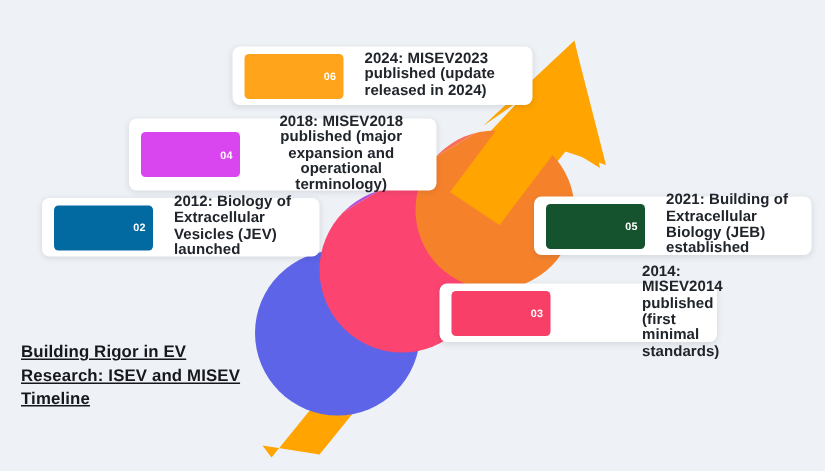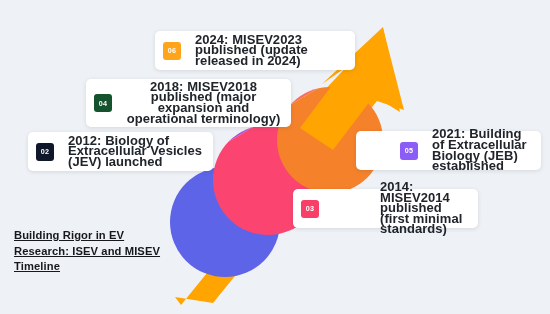--- a/index.html
+++ b/index.html
@@ -32,30 +32,31 @@
     background:#ffffff;
     border-radius:5px;
     box-shadow:0 1px 4px rgba(40,50,70,.13);
     display:flex;
     align-items:center;
     z-index:5;
     box-sizing:border-box;
   }
   .badge{
     flex:0 0 auto;
-    width:18px;height:18px;
+    width:18px;height:30px;
     border-radius:3px;
     color:#fff;
     font-size:7.2px;
     font-weight:bold;
     display:flex;align-items:center;justify-content:center;
     letter-spacing:.2px;
+    padding-left:48px;
   }
   .card-text{
-    font-size:13px;
+    font-size:10px;
     line-height:10.6px;
     color:#20242b;
     font-weight:bold;
     letter-spacing:.05px;
   }
 
   
   #card-06{left:155px;top:31px;width:200px;height:39px;padding:0 10px 0 8px;}
   #card-06 .card-text{margin-left:14px;width:150px;}
 
@@ -154,31 +155,31 @@
   </svg>
 
   <div class="title">Building Rigor in EV Research: ISEV and MISEV Timeline</div>
 
   <div class="card" id="card-06">
     <div class="badge" style="background: rgb(255, 164, 27);">06</div>
     <div class="card-text">2024: MISEV2023 published (update released in 2024)</div>
   </div>
 
   <div class="card" id="card-04">
-    <div class="badge" style="background: #14532d;">04</div>
+    <div class="badge" style="background: #d946ef;">04</div>
     <div class="card-text">2018: MISEV2018 published (major expansion and operational terminology)</div>
   </div>
 
   <div class="card" id="card-02">
-    <div class="badge" style="background: #0f172a;">02</div>
+    <div class="badge" style="background: #0369a1;">02</div>
     <div class="card-text">2012: Biology of Extracellular Vesicles (JEV) launched</div>
   </div>
 
   <div class="card" id="card-05">
-    <div class="badge" style="background: #8b5cf6; margin-left: 36px;">05</div>
+    <div class="badge" style="background: #14532d;">05</div>
     <div class="card-text">2021: Building of Extracellular Biology (JEB) established</div>
   </div>
 
   <div class="card" id="card-03">
     <div class="badge" style="background: rgb(247, 63, 104);">03</div>
     <div class="card-text">2014: MISEV2014 published (first minimal standards)</div>
   </div>
 
 
 </div>

